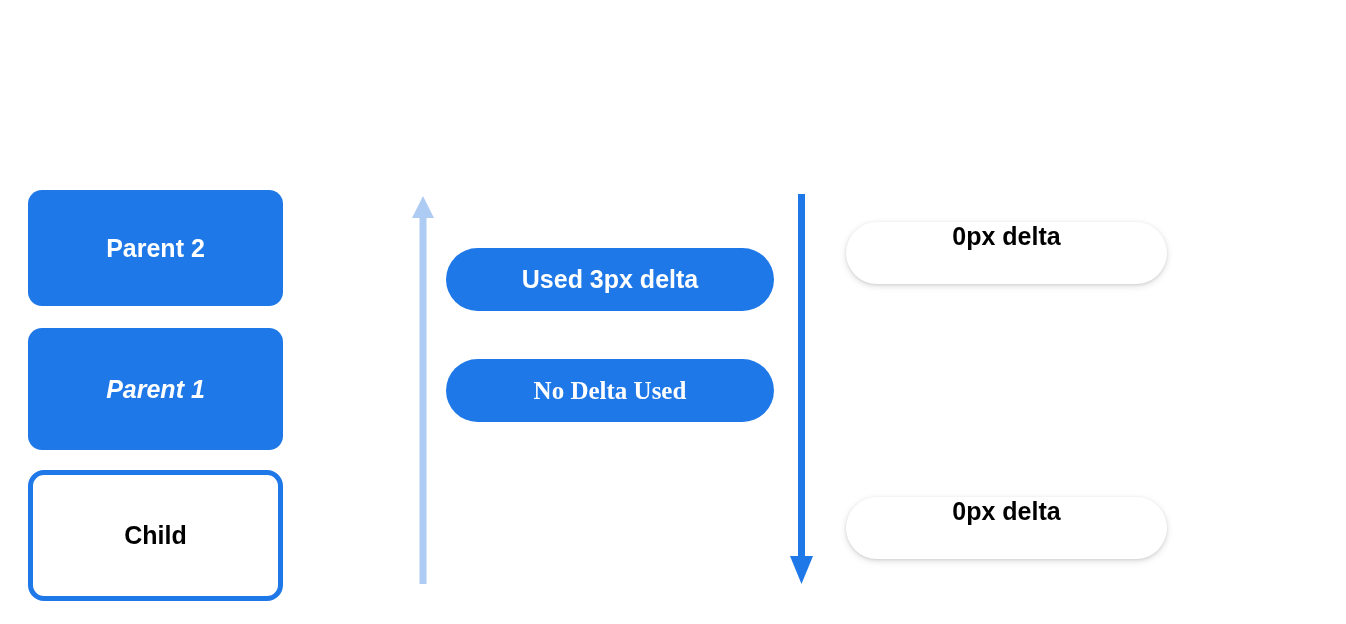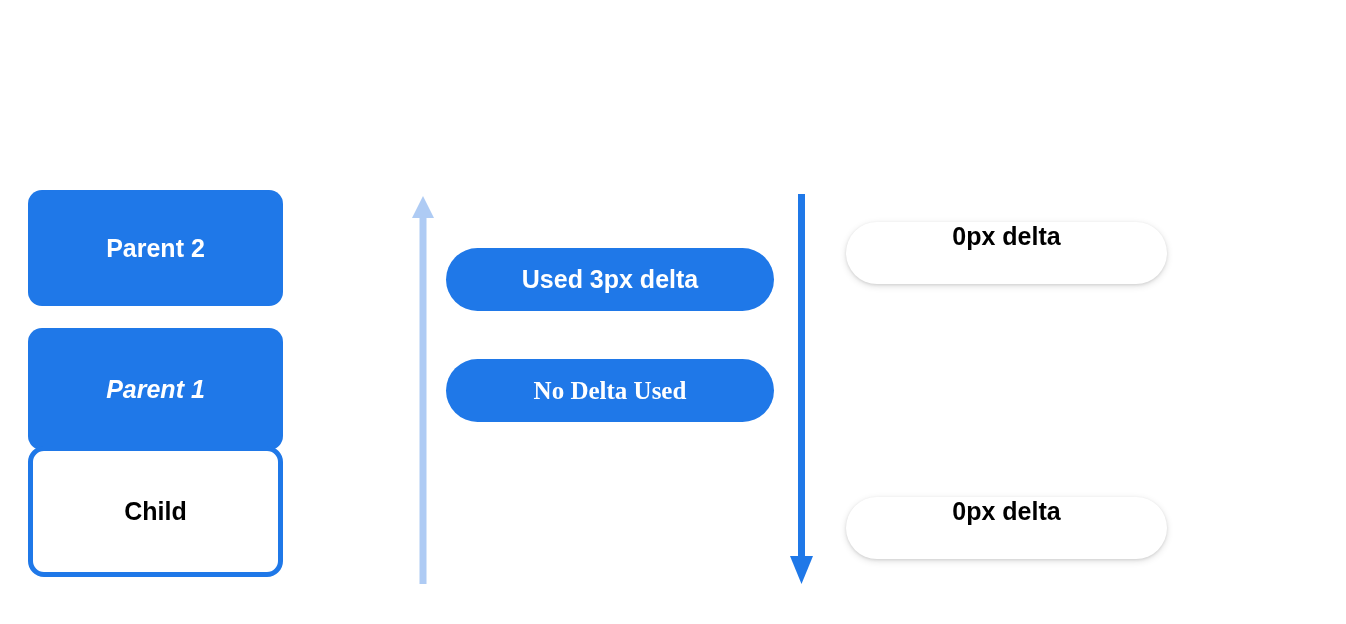--- a/index.html
+++ b/index.html
@@ -63,21 +63,21 @@
     border: 5px solid #1f78e8;
     border-radius: 16px;
   }
   .box-outlined .box-label {
     color: #000000;
     font-size: 25px;
     font-weight: bold;
   }
   #box-parent2 { top: 190px;  height: 116px; }
   #box-parent1 { top: 328px;  height: 122px; font-style: italic; }
-  #box-child   { top: 446px;  height: 131px; }
+  #box-child   { top: 470px;  height: 131px; }
 
   
   .arrow {
     position: absolute;
   }
 
   
   .pill-blue {
     position: absolute;
     left: 446px;

